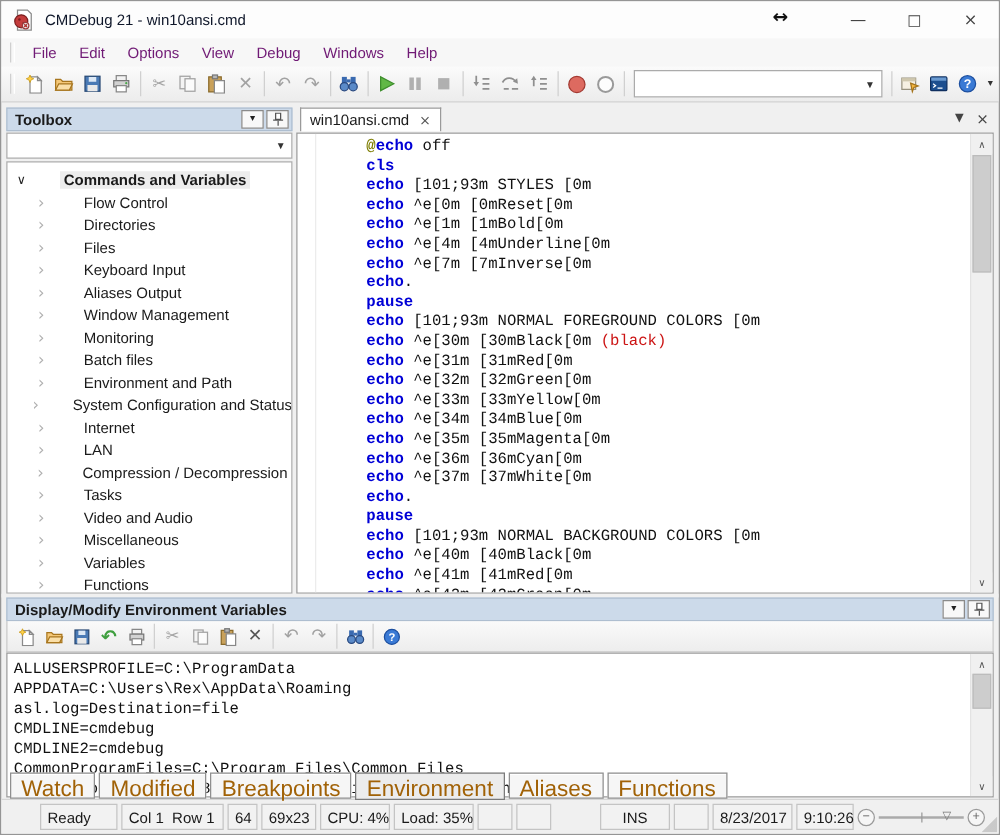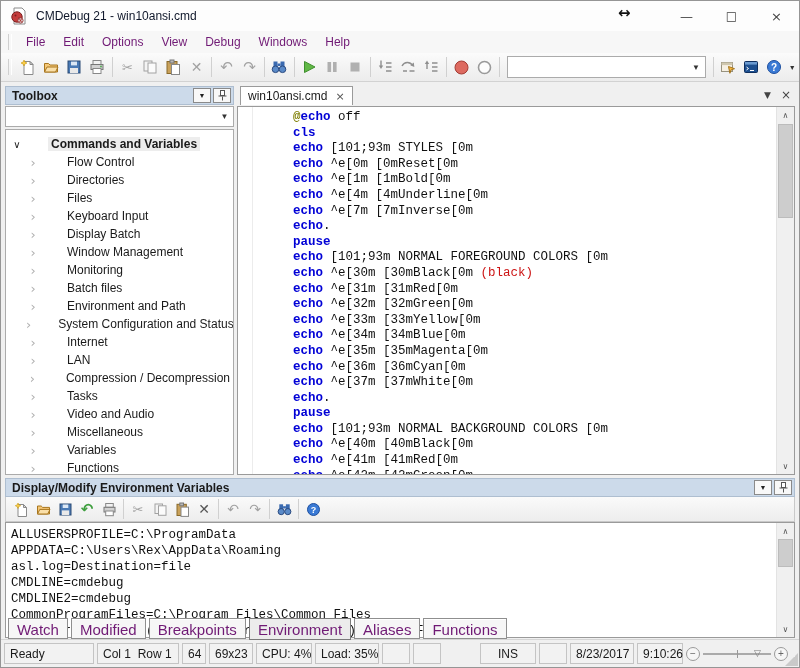--- a/index.html
+++ b/index.html
@@ -91,29 +91,29 @@
               display:flex;align-items:center;padding-left:4px;box-sizing:border-box;}
   .envtoolbar .tbtn{width:22px;height:22px;}
   .envbody{position:absolute;left:0;right:0;top:44px;bottom:0;background:#fff;border:1px solid #9a9a9a;
            display:flex;box-sizing:border-box;overflow:hidden;}
   .envlines{flex:1;padding:4px 0 0 5px;font-family:"Liberation Mono","DejaVu Sans Mono",monospace;
             font-size:12.5px;line-height:16px;white-space:pre;overflow:hidden;}
   .env-line{height:16px;color:#111;}
   
   .btabs{position:absolute;left:7px;top:617px;height:23px;display:flex;gap:3px;z-index:6;align-items:flex-start;}
   .btab{border:1px solid #8f8f8f;background:#f6f6f6;box-shadow:inset 0 1px 0 #fff;
-        padding:2px 8px 3px;font-size:15px;font-family:"Liberation Sans",sans-serif;color:#701a75;height:21px;
+        padding:2px 8px 3px;font-size:18px;font-family:"Liberation Sans",sans-serif;color:#a16207;height:21px;
         box-sizing:border-box;}
   .btab.active{background:#ececec;box-shadow:none;border-color:#7a7a7a;height:22px;}
   
   .statusbar{position:absolute;left:0;right:0;bottom:0;height:28px;background:#f0f0f0;
              border-top:1px solid #d5d5d5;display:flex;align-items:center;padding:0 3px;gap:3px;box-sizing:border-box;}
   .scell{height:21px;border:1px solid #c4c4c4;background:#f2f2f2;display:flex;align-items:center;
          padding:0 5px;white-space:pre;box-sizing:border-box;font-size:12px;}
-  .sc1{flex:1;}
+  .sc1{flex:1;margin-left:28px;}
   .sc2{width:82px;}  .sc3{width:24px;} .sc4{width:44px;} .sc5{width:56px;} .sc6{width:64px;}
   .sc7{width:28px;}  .sc8{width:28px;} .sc9{width:56px;justify-content:center;margin-left:36px;} .sc10{width:28px;}
   .sc11{width:64px;} .sc12{width:46px;}
   .zoomslider{width:102px;display:flex;align-items:center;gap:3px;padding-right:8px;}
   .zbtn{width:14px;height:14px;border:1px solid #9a9a9a;border-radius:50%;background:#f6f6f6;display:flex;
         align-items:center;justify-content:center;font-size:10px;color:#666;padding:0;line-height:1;}
   .ztrack{flex:1;height:2px;background:#aaa;position:relative;}
   .ztick{position:absolute;left:50%;top:-3px;width:1px;height:8px;background:#999;}
   .zptr{position:absolute;right:10px;top:-5px;font-size:9px;color:#777;font-family:"DejaVu Sans",sans-serif;}
   .rgrip{position:absolute;right:1px;bottom:1px;width:13px;height:13px;
@@ -341,21 +341,21 @@
         <div class="tree-row tree-child">
           <span class="chev col">›</span>
           <span class="tree-label">Files</span>
         </div>
         <div class="tree-row tree-child">
           <span class="chev col">›</span>
           <span class="tree-label">Keyboard Input</span>
         </div>
         <div class="tree-row tree-child">
           <span class="chev col">›</span>
-          <span class="tree-label">Display Batch</span>
+          <span class="tree-label">Aliases Output</span>
         </div>
         <div class="tree-row tree-child">
           <span class="chev col">›</span>
           <span class="tree-label">Window Management</span>
         </div>
         <div class="tree-row tree-child">
           <span class="chev col">›</span>
           <span class="tree-label">Monitoring</span>
         </div>
         <div class="tree-row tree-child">

